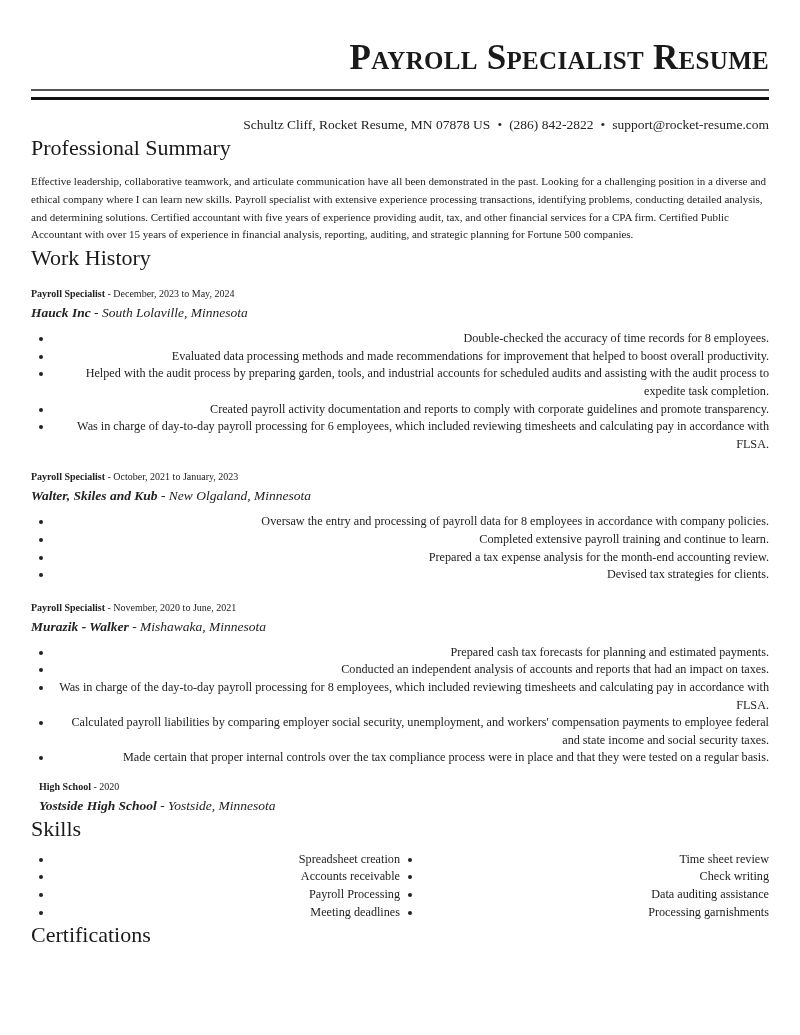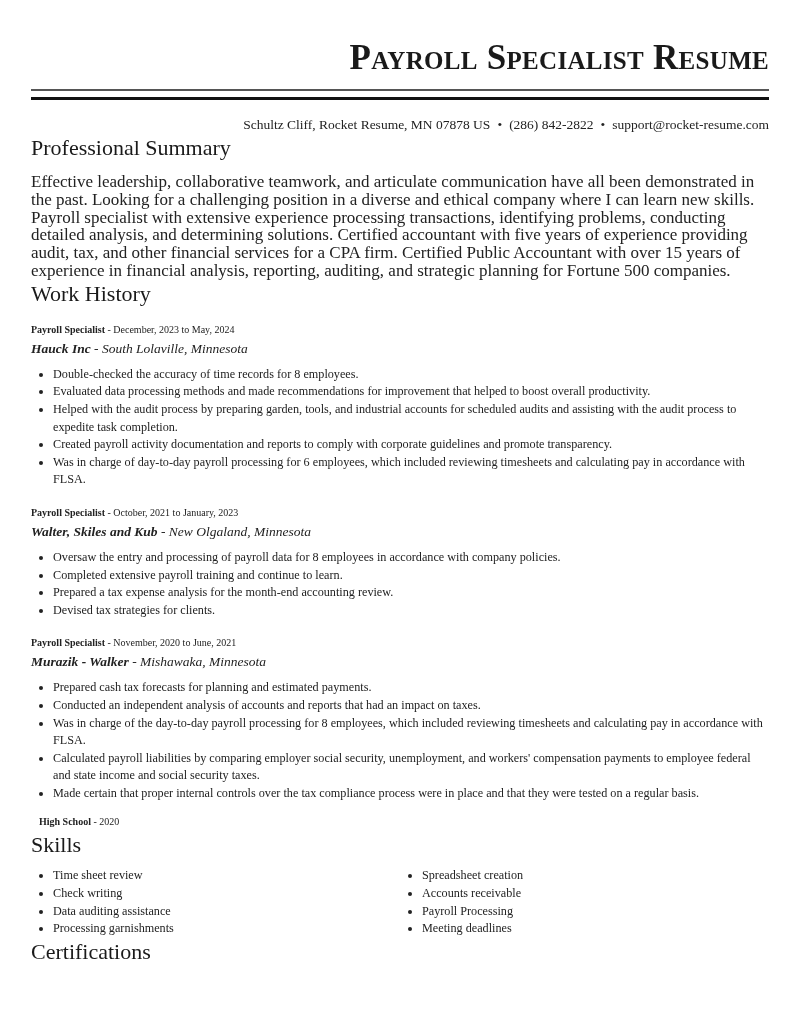--- a/index.html
+++ b/index.html
@@ -38,38 +38,38 @@
     .contact .sep { margin: 0 7px; }
     h2.section {
       font-weight: normal;
       font-size: 22px;
       margin: 0;
       line-height: 28px;
       color: #1a1a1a;
     }
     .summary-h { margin-top: 21px; }
     .summary {
-      font-size: 17px;
+      font-size: 11px;
       line-height: 17.8px;
       margin: 11px 0 0 0;
     }
     .work-h { margin-top: 14px; }
     .job { margin-top: 12px; }
     .job + .job { margin-top: 14px; }
     .job-line { font-size: 10px; line-height: 19px; }
     .job-line b { font-weight: bold; }
     .job-sub { font-size: 13.5px; line-height: 19px; font-style: italic; }
     .job-sub b { font-weight: bold; }
     ul.bullets {
       margin: 8px 0 0 0;
       padding-left: 22px;
       font-size: 12.2px;
       line-height: 17.6px;
     }
-    ul.bullets li { padding-left: 0; }
+    ul.bullets li { padding-left: 0; text-align: right; }
     .edu-h { margin-top: 14px; }
     .edu { margin-top: 10px; margin-left: 8px; }
     .skills-h { margin-top: 12px; }
     .skills-grid {
       display: grid;
       grid-template-columns: 1fr 1fr;
       margin-top: 8px;
     }
     .skills-grid ul { margin: 0; }
     .cert-h { margin-top: 13px; }
@@ -121,33 +121,34 @@
       <li>Prepared cash tax forecasts for planning and estimated payments.</li>
       <li>Conducted an independent analysis of accounts and reports that had an impact on taxes.</li>
       <li>Was in charge of the day-to-day payroll processing for 8 employees, which included reviewing timesheets and calculating pay in accordance with FLSA.</li>
       <li>Calculated payroll liabilities by comparing employer social security, unemployment, and workers' compensation payments to employee federal and state income and social security taxes.</li>
       <li>Made certain that proper internal controls over the tax compliance process were in place and that they were tested on a regular basis.</li>
     </ul>
   </div>
 
   <div class="edu">
     <div class="job-line"><b>High School</b><span> - 2020</span></div>
+    <div class="job-sub"><b>Yostside High School</b><span> - Yostside, Minnesota</span></div>
   </div>
 
   <h2 class="section skills-h">Skills</h2>
   <div class="skills-grid">
     <ul class="bullets">
+      <li>Spreadsheet creation</li>
+      <li>Accounts receivable</li>
+      <li>Payroll Processing</li>
+      <li>Meeting deadlines</li>
+    </ul>
+    <ul class="bullets">
       <li>Time sheet review</li>
       <li>Check writing</li>
       <li>Data auditing assistance</li>
       <li>Processing garnishments</li>
-    </ul>
-    <ul class="bullets">
-      <li>Spreadsheet creation</li>
-      <li>Accounts receivable</li>
-      <li>Payroll Processing</li>
-      <li>Meeting deadlines</li>
     </ul>
   </div>
 
   <h2 class="section cert-h">Certifications</h2>
 
 </div>
 
 </body></html>

